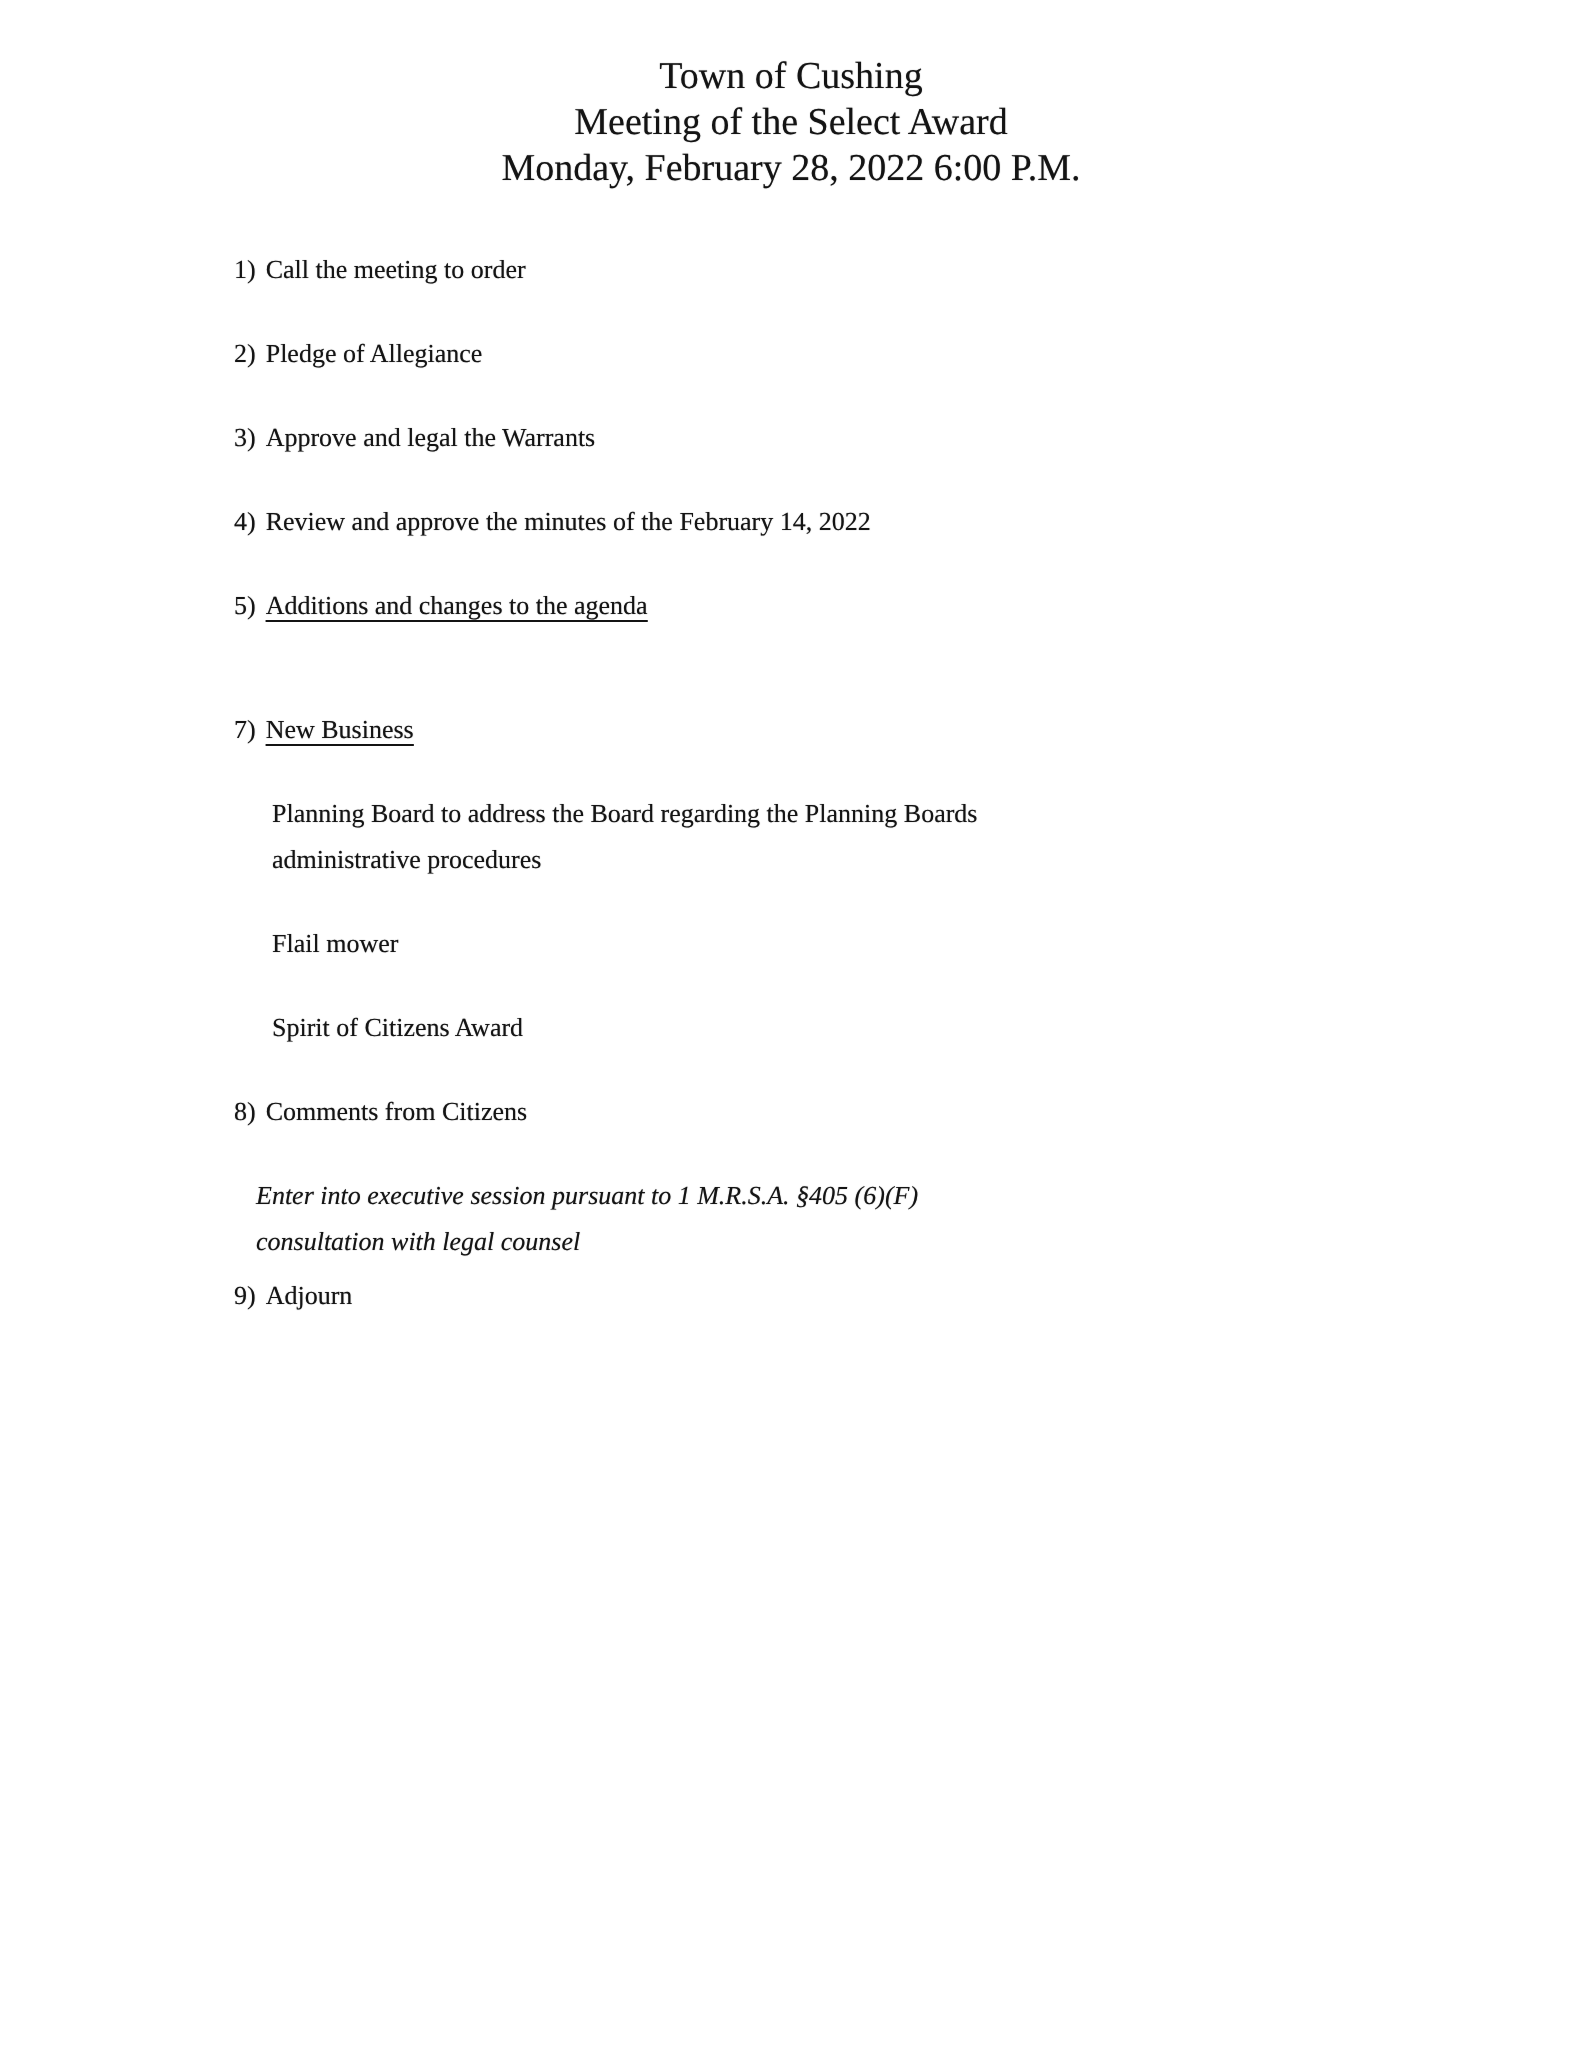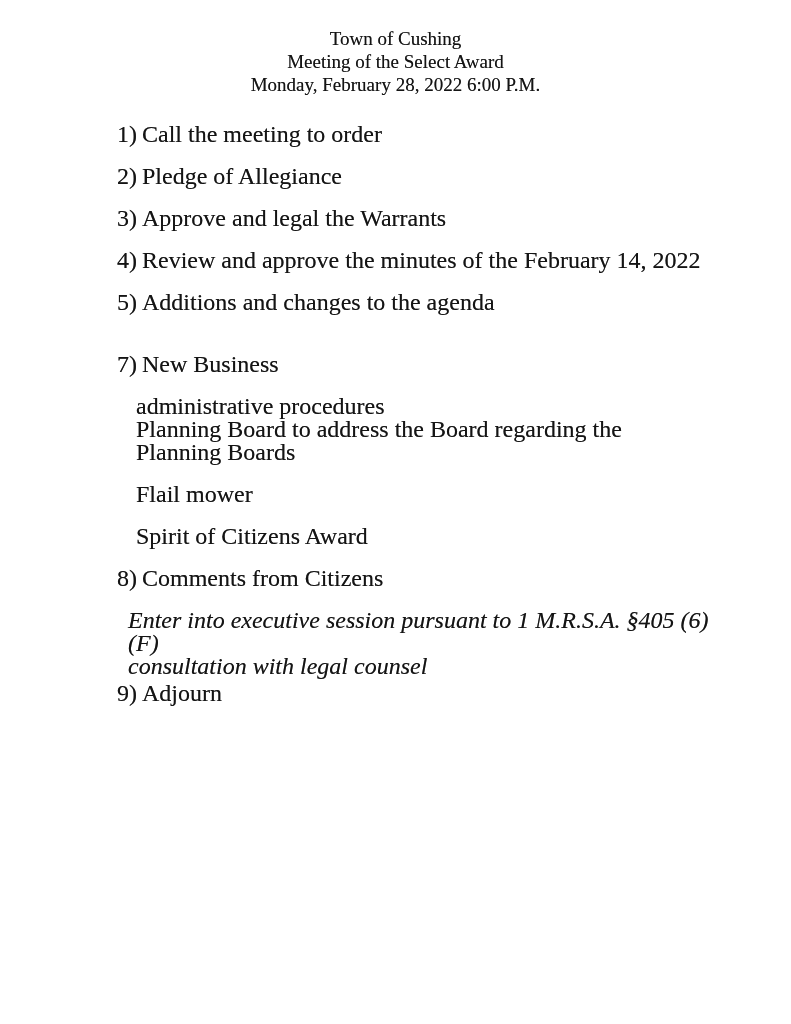--- a/index.html
+++ b/index.html
@@ -19,32 +19,33 @@
     text-shadow: 0 0 0.5px rgba(20,20,20,0.55);
   }
   .doc-header {
     padding-top: 27px;
     text-align: center;
     font-size: 19px;
     line-height: 23px;
   }
   .content {
     margin: 27px 60px 0 117px;
-    font-size: 24px;
+    font-size: 13px;
     line-height: 23px;
   }
   .agenda-item {
     margin-bottom: 19px;
     white-space: nowrap;
   }
   .agenda-item .num {
     display: inline-block;
     margin-right: 5px;
   }
   .agenda-item .txt.u {
+    text-decoration: underline;
     text-underline-offset: 3px;
   }
   .extra-gap {
     margin-top: 39px;
   }
   .sub-para {
     margin: 0 0 19px 19px;
     max-width: 505px;
   }
   .exec-note {
@@ -84,22 +85,22 @@
     <div class="agenda-item">
       <span class="num">5)</span><span class="txt u">Additions and changes to the agenda</span>
     </div>
 
 
     <div class="agenda-item extra-gap">
       <span class="num">7)</span><span class="txt u">New Business</span>
     </div>
 
     <div class="sub-para">
+      <div>Planning Board to address the Board regarding the Planning Boards</div>
       <div>administrative procedures</div>
-      <div>Planning Board to address the Board regarding the Planning Boards</div>
     </div>
 
     <div class="sub-para">
       <div>Flail mower</div>
     </div>
 
     <div class="sub-para">
       <div>Spirit of Citizens Award</div>
     </div>
 

